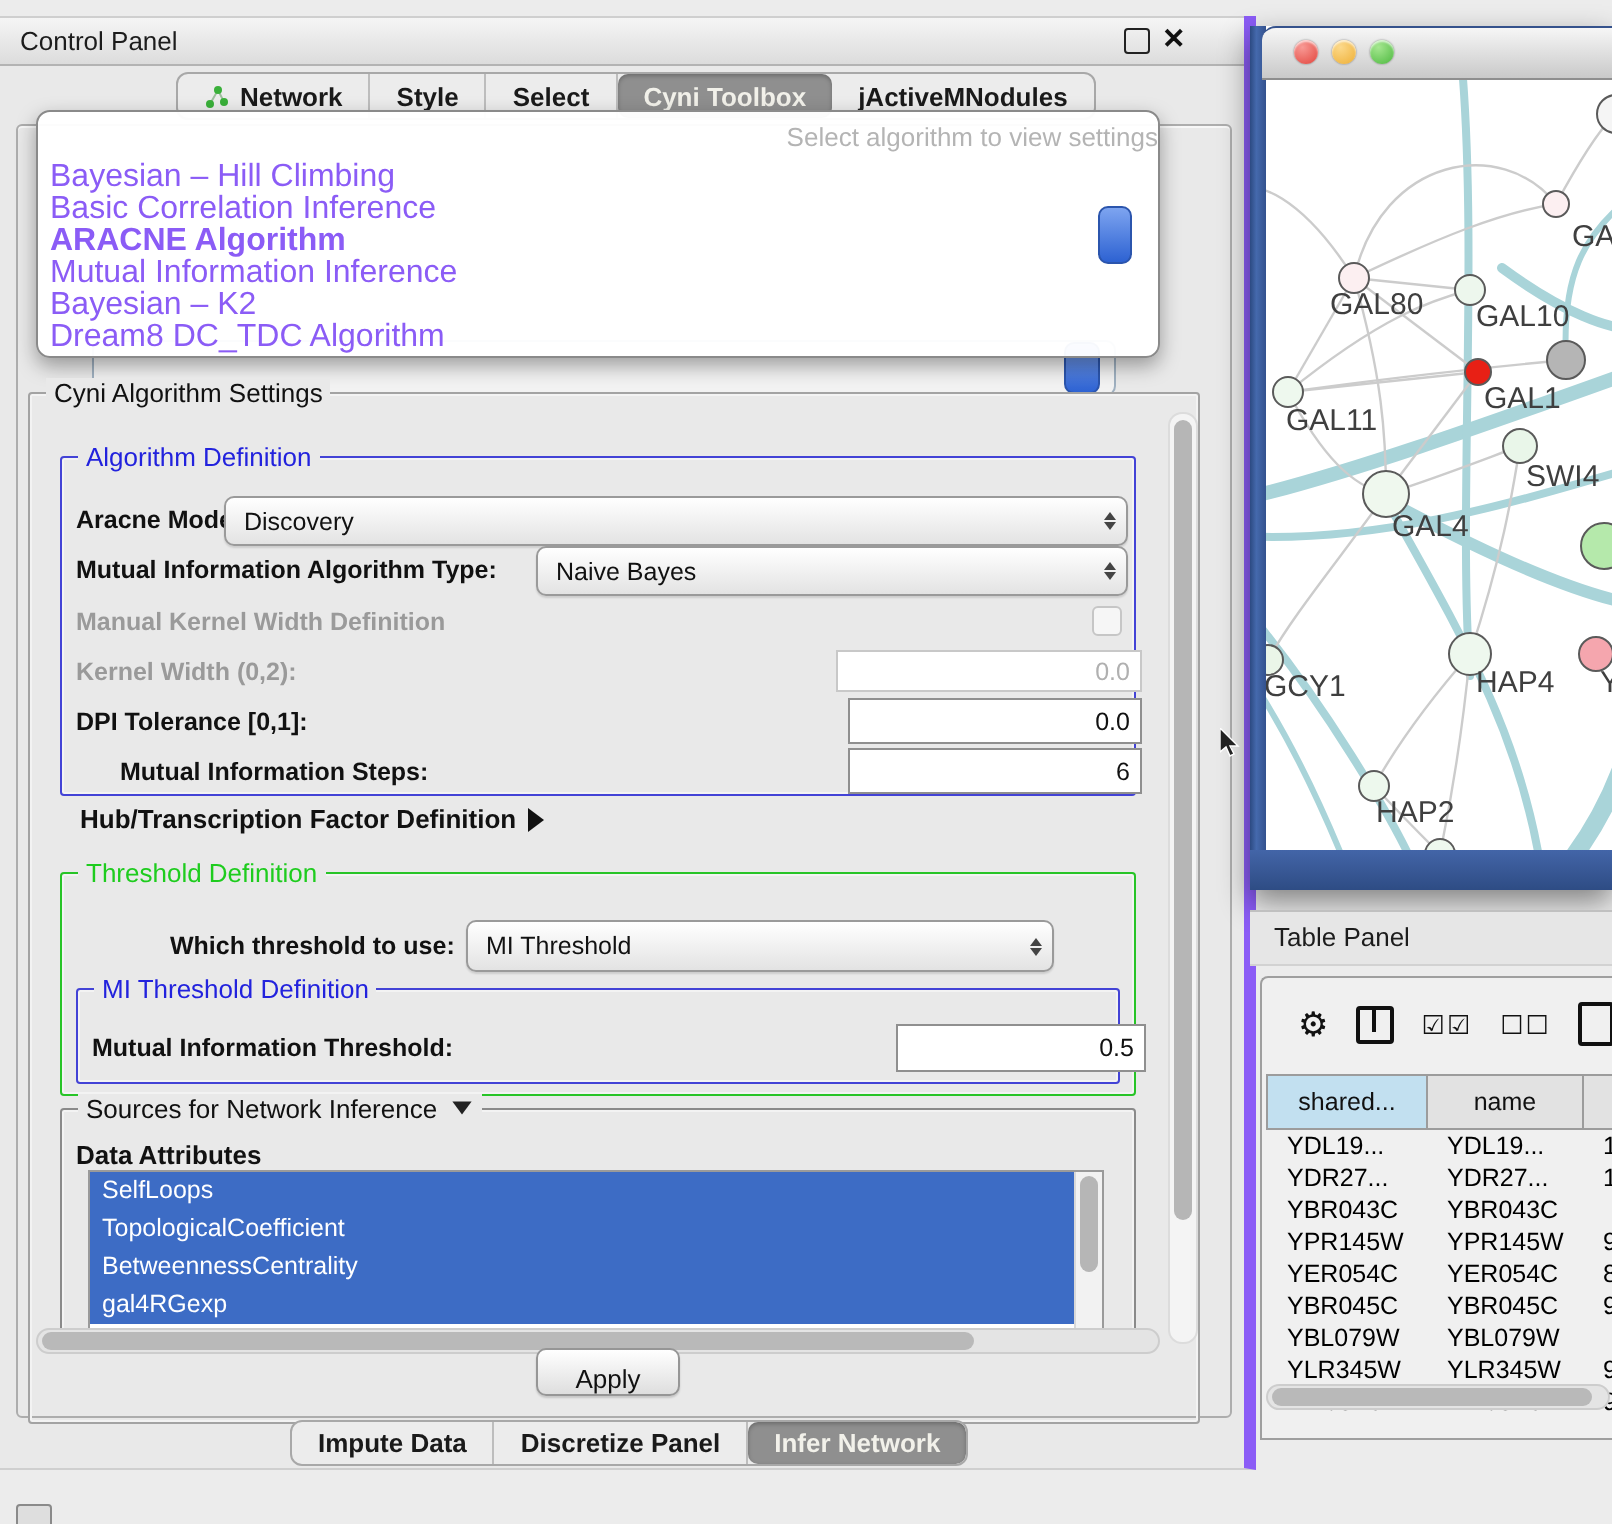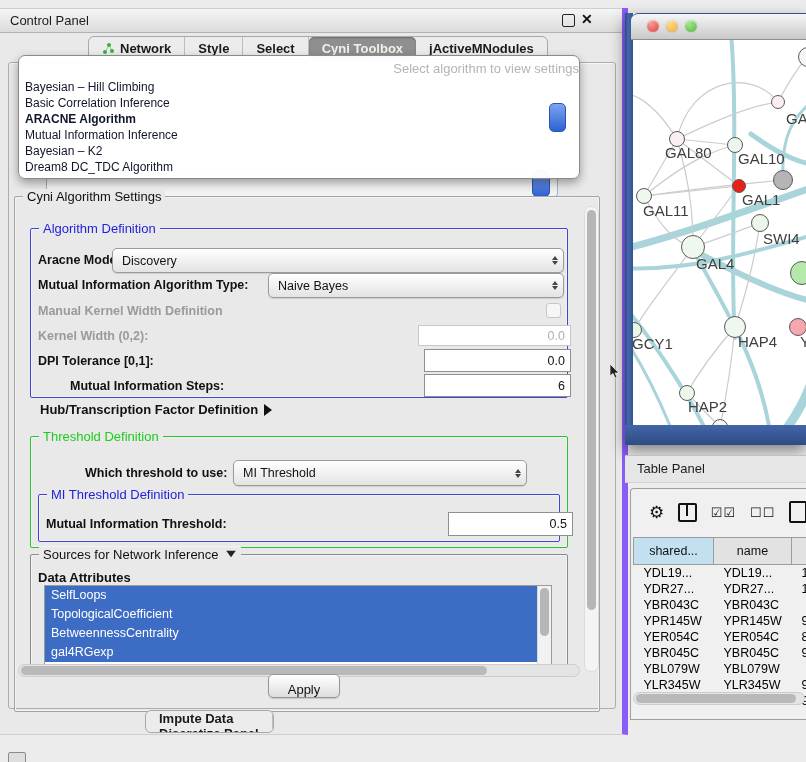--- a/index.html
+++ b/index.html
@@ -30,21 +30,21 @@
       box-shadow:inset 0 1px 0 #f7f7f7;background:#e9e9e9;}
 
   
   .ghost-combo{border:1px solid #9fb0c0;border-radius:5px;background:#f2f2f2;}
   .blue-spin{background:linear-gradient(#7da4f0,#2d62d2);border:1px solid #2b55ad;border-radius:5px;}
 
   
   #dropdown{left:18px;top:47px;width:560px;height:122px;background:rgba(255,255,255,.96);
       border:1px solid #8a8a8a;border-radius:7px;box-shadow:0 4px 10px rgba(0,0,0,.35);}
   #dd-placeholder{left:0;top:5px;width:560px;text-align:right;font-size:13px;color:#b4b4b4;}
-  .dd-item{left:6px;font-size:12px;color:#0f172a;white-space:nowrap;}
+  .dd-item{left:6px;font-size:16px;color:#8b5cf6;white-space:nowrap;}
   .dd-item.hl{font-weight:bold;}
 
   
   .group{border:1px solid #a3a3a3;border-radius:2px;box-shadow:inset 0 0 0 1px #f3f3f3;}
   .group>.gtitle{position:absolute;top:-8px;left:8px;background:#e9e9e9;padding:0 4px;font-size:13px;white-space:nowrap;}
   .group.blue{border-color:#4343d6;}
   .group.blue>.gtitle{color:#2222dd;}
   .group.green{border-color:#27c427;}
   .group.green>.gtitle{color:#1ecc1e;}
 
@@ -71,21 +71,21 @@
   .attr-item{height:19px;line-height:19px;padding-left:6px;font-size:12.5px;background:#3d6cc5;color:#fff;white-space:nowrap;}
   .vscroll{position:absolute;background:#f2f2f2;border-left:1px solid #d8d8d8;}
   .vthumb{position:absolute;left:2px;width:9px;background:#b6b6b6;border-radius:5px;}
   .hscroll{background:#e4e4e4;border:1px solid #cdcdcd;border-radius:7px;}
   .hthumb{position:absolute;top:1px;height:9px;background:#b9b9b9;border-radius:5px;}
 
   
   .btn{display:flex;align-items:flex-end;justify-content:center;font-size:13px;color:#111;
       background:linear-gradient(#ffffff,#dedede);border:1px solid #969696;border-radius:5px;box-shadow:0 1px 1px rgba(0,0,0,.15);}
 
-  #bottom-tabs{left:145px;top:702px;height:21px;flex-direction:column;}
+  #bottom-tabs{left:145px;top:702px;height:21px;}
 
   
   .tri-r{display:inline-block;width:0;height:0;border-top:6px solid transparent;border-bottom:6px solid transparent;border-left:8px solid #111;vertical-align:-2px;margin-left:6px;}
   .tri-d{display:inline-block;width:0;height:0;border-left:6px solid transparent;border-right:6px solid transparent;border-top:8px solid #111;vertical-align:1px;margin-left:6px;}
 
   
   #set-scroll{left:584px;top:198px;width:13px;height:464px;background:#f4f4f4;border:1px solid #dcdcdc;border-radius:7px;}
 
   
   #net-win{left:625px;top:13px;width:181px;height:432px;background:#fff;
@@ -203,21 +203,21 @@
     <span class="abs lbl dis" style="left:38px;top:296px;">Manual Kernel Width Definition</span>
     <div class="abs checkbox" style="left:546px;top:295px;"></div>
     <span class="abs lbl dis" style="left:38px;top:321px;">Kernel Width (0,2):</span>
     <div class="abs field dis" style="left:418px;top:317px;width:146px;height:19px;">
       <span>0.0</span>
     </div>
     <span class="abs lbl" style="left:38px;top:346px;">DPI Tolerance [0,1]:</span>
     <div class="abs field" style="left:424px;top:341px;width:140px;height:21px;">
       <span>0.0</span>
     </div>
-    <span class="abs lbl" style="left:48px;top:371px;padding-left:22px;">Mutual Information Steps:</span>
+    <span class="abs lbl" style="left:38px;top:371px;padding-left:22px;">Mutual Information Steps:</span>
     <div class="abs field" style="left:424px;top:366px;width:140px;height:21px;">
       <span>6</span>
     </div>
 
     <div class="abs" style="left:40px;top:394px;font-size:13px;font-weight:600;">
       <span>Hub/Transcription Factor Definition</span><span class="tri-r"></span>
     </div>
 
     <div class="abs group green" style="left:30px;top:428px;width:536px;height:110px;">
       <span class="gtitle">Threshold Definition</span>

